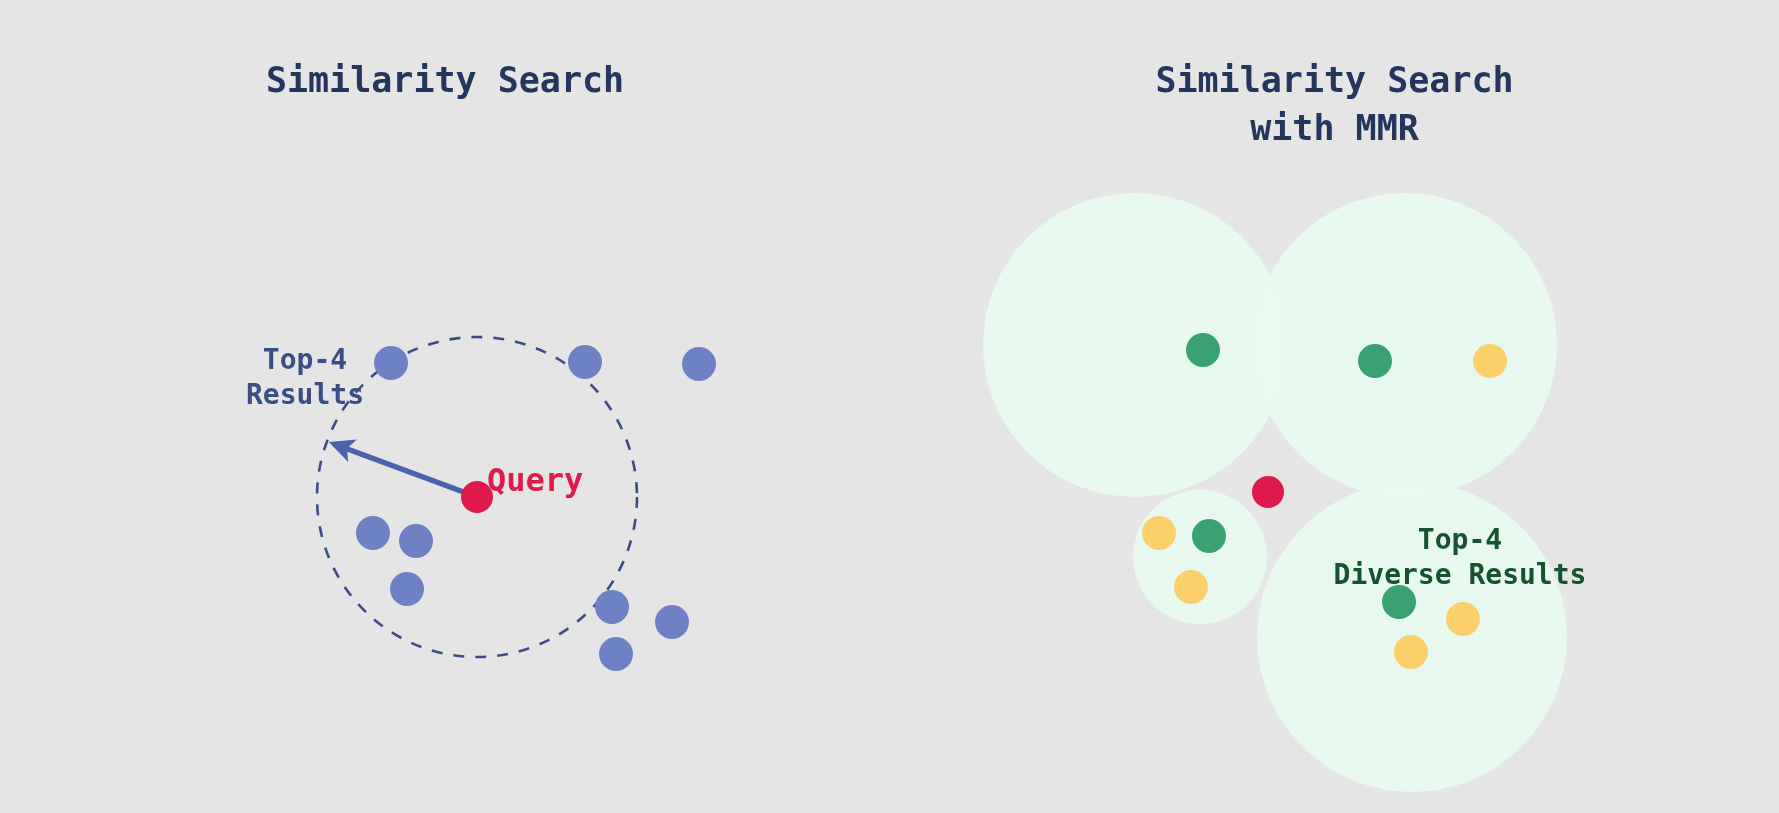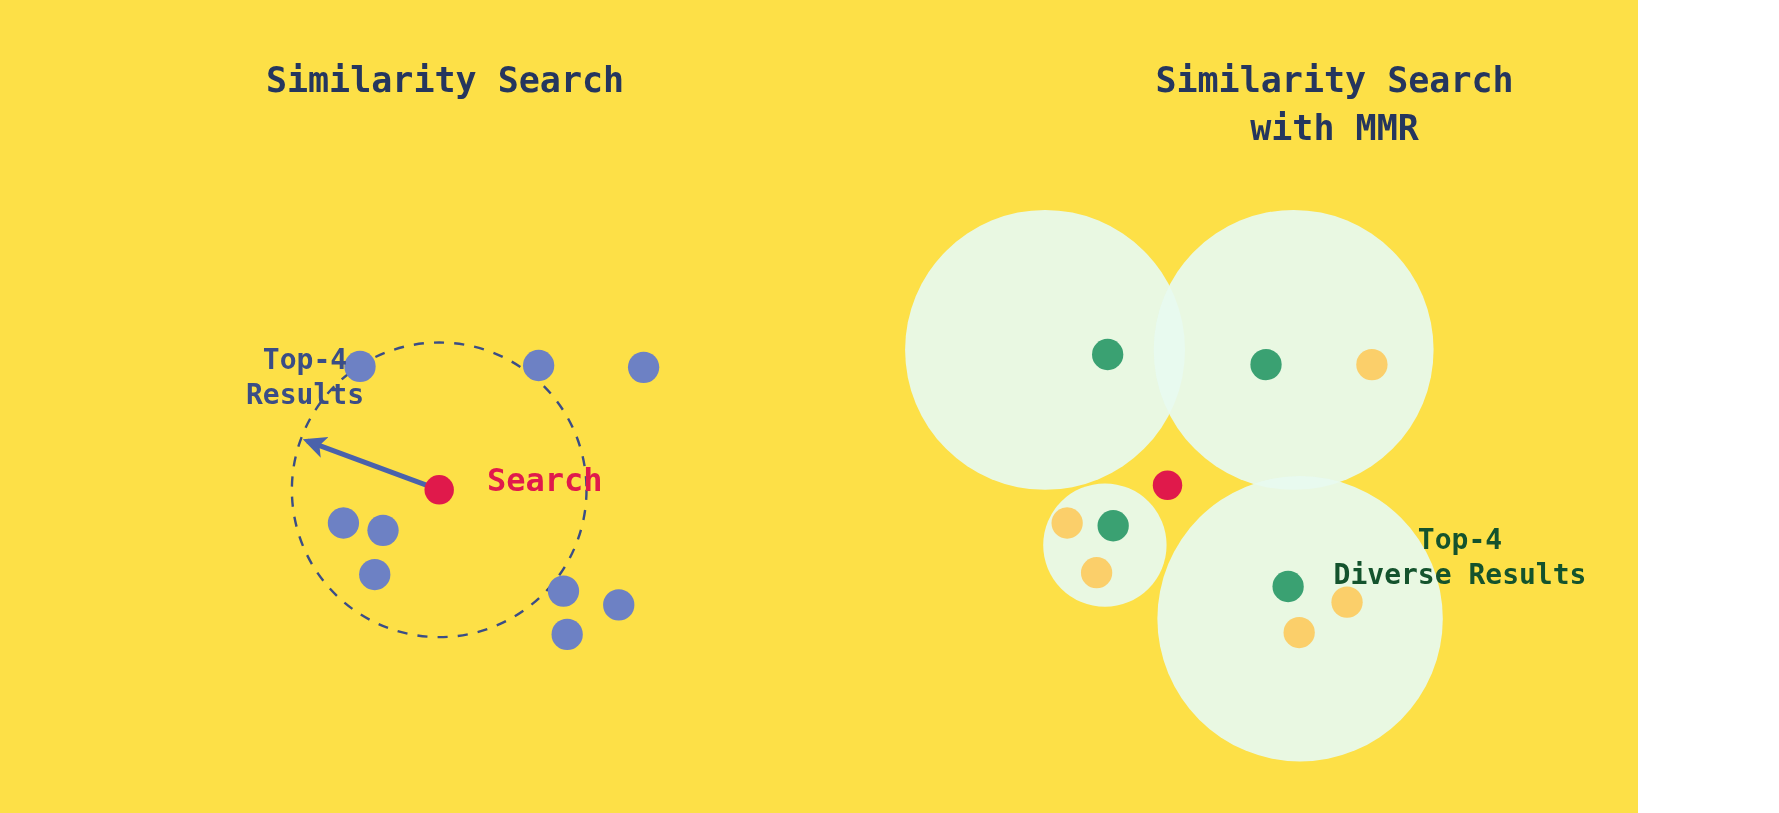--- a/index.html
+++ b/index.html
@@ -8,23 +8,23 @@
     background: #ffffff;
   }
   body {
     width: 1779px;
     height: 813px;
     font-family: "DejaVu Sans Mono", "Liberation Mono", monospace;
     overflow: hidden;
   }
   #stage {
     position: relative;
-    width: 1638px;
+    width: 1779px;
     height: 813px;
-    background: #fde047;
+    background: #e5e5e5;
   }
   .panel {
     position: absolute;
     top: 0;
     height: 813px;
   }
   #panel-left  { left: 0px;   width: 890px; }
   #panel-right { left: 890px; width: 889px; }
 
   .panel-title {
@@ -146,18 +146,18 @@
       </g>
 
     <g id="right-query">
         <circle cx="1268" cy="492" r="16" fill="#e0194b"></circle>
       </g>
   </svg>
 
   <div class="lbl" id="label-top4-results">Top-4
 Results</div>
 
-  <div class="lbl" id="label-query">Search</div>
+  <div class="lbl" id="label-query">Query</div>
 
   <div class="lbl" id="label-top4-diverse">Top-4
 Diverse Results</div>
 
 </div>
 
 </body></html>

